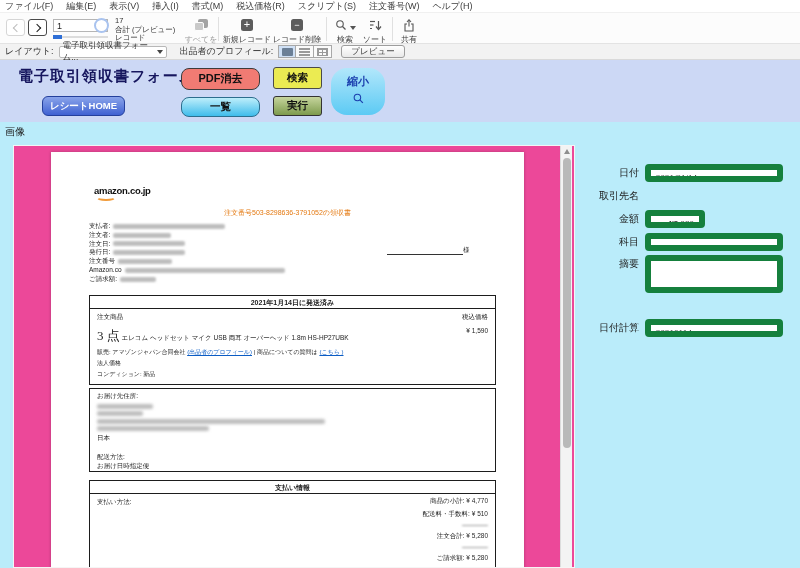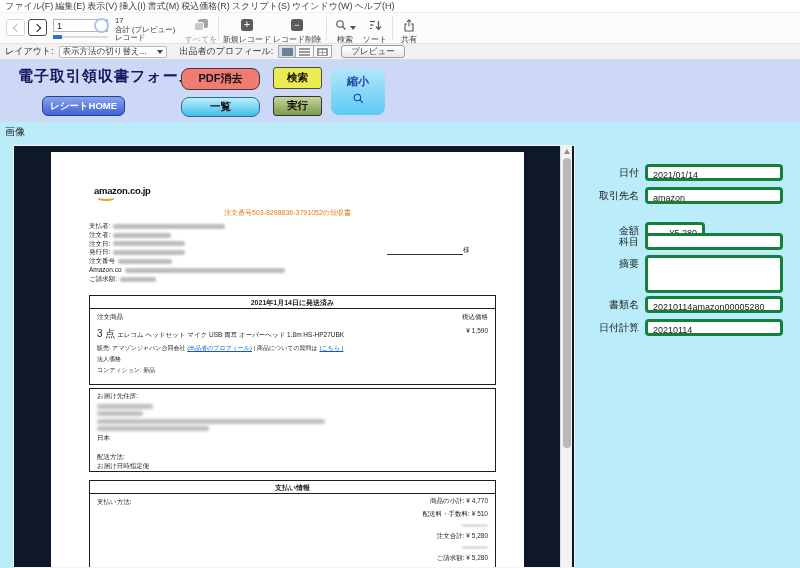--- a/index.html
+++ b/index.html
@@ -2,21 +2,21 @@
 <html><head>
 <meta charset="utf-8">
 <style>
   * { margin:0; padding:0; box-sizing:border-box; }
   html,body { width:800px; height:568px; overflow:hidden; }
   body { font-family:"Liberation Sans","DejaVu Sans",sans-serif; }
   #app { position:relative; width:800px; height:568px; background:#baecfa; overflow:hidden; }
 
   
   .menu-bar { position:absolute; left:0; top:0; width:800px; height:13px; background:#fff;
-    display:flex; align-items:center; gap:2px; padding:0 5px; font-size:9px; color:#3c3c3c;
+    display:flex; align-items:center; gap:13px; padding:0 5px; font-size:9px; color:#3c3c3c;
     border-bottom:1px solid #f0f0f0; }
   .menu-bar span { white-space:nowrap; cursor:default; }
 
   
   .toolbar { position:absolute; left:0; top:13px; width:800px; height:31px; background:#fcfcfc;
     border-bottom:1px solid #e3e3e3; }
   .navbtn { position:absolute; top:6px; width:19px; height:17px; border-radius:3px; background:#fff;
     display:flex; align-items:center; justify-content:center; }
   .navbtn.prev { left:6px; border:1px solid #d6d6d6; }
   .navbtn.next { left:28px; border:1px solid #4a4a4a; }
@@ -77,29 +77,29 @@
   .btn-home { left:42px; top:36px; width:83px; height:20px; border:1.5px solid #24409c; border-radius:6px;
     background:linear-gradient(#8aa4ea,#3f62d2); color:#fff; font-size:9.5px; line-height:17px; }
   .btn-pdf { left:181px; top:8px; width:79px; height:22px; border:1.5px solid #3c3c3c; border-radius:8px;
     background:#f17b73; font-size:11px; line-height:19px; }
   .btn-list { left:181px; top:37px; width:79px; height:20px; border:1.5px solid #2c6e8e; border-radius:8px;
     background:linear-gradient(#bdeefb,#3fbceb); font-size:10.5px; line-height:17px; }
   .btn-find { left:273px; top:7px; width:49px; height:22px; border:1.5px solid #4a4a4a; border-radius:3px;
     background:#ebeb52; font-size:10.5px; line-height:19px; }
   .btn-run { left:273px; top:36px; width:49px; height:20px; border:1.5px solid #333; border-radius:3px;
     background:linear-gradient(#c6d59d,#7d9b4d); font-size:10.5px; line-height:17px; }
-  .shrink-tile { left:331px; top:8px; width:54px; height:47px; border-radius:8px;
+  .shrink-tile { left:331px; top:8px; width:54px; height:47px; border-radius:16px;
     background:linear-gradient(#b2e7fb,#5ccaf4); color:#1b3fae; font-size:11px; padding-top:6px;
     position:absolute; text-align:center; font-weight:bold; cursor:pointer; }
   .shrink-tile svg { margin-top:3px; }
 
   
   .image-label { position:absolute; left:5px; top:125px; font-size:10px; color:#222; }
   .image-container { position:absolute; left:13px; top:145px; width:562px; height:423px;
-    background:#0f172a; border:1px solid #f5f5f5; overflow:hidden; }
+    background:#ec4899; border:1px solid #f5f5f5; overflow:hidden; }
   .page { position:absolute; left:37px; top:6px; width:473px; height:640px; background:#fff;
     box-shadow:0 0 3px rgba(0,0,0,.25); font-size:6.5px; color:#222; }
   .scrollbar { position:absolute; right:2px; top:0; width:12px; height:423px; background:#f3f3f3;
     border-left:1px solid #dcdcdc; }
   .sb-up { position:absolute; top:3px; left:3px; width:0; height:0; border-left:3px solid transparent;
     border-right:3px solid transparent; border-bottom:5px solid #8d8d8d; }
   .sb-thumb { position:absolute; left:2px; top:12px; width:8px; height:290px; background:#b9b9b9; border-radius:4px; }
 
   
   .az-logo { position:absolute; left:43px; top:33px; }
@@ -113,57 +113,57 @@
   .blur { background:#bdbdbd; border-radius:2px; height:5px; filter:blur(1.3px); display:inline-block; }
   .dest { position:absolute; left:336px; top:94px; display:flex; align-items:flex-end; }
   .dest .uline { width:76px; border-bottom:1px solid #333; height:8px; }
   .rbox { position:absolute; left:38px; width:407px; border:1px solid #1d1d1d; background:#fff; }
   .rbox .bhead { height:13px; border-bottom:1px solid #1d1d1d; text-align:center; font-weight:bold;
     font-size:7px; line-height:13px; }
   .box-ship { top:143px; height:90px; }
   .box-ship .body { padding:4px 7px 0 7px; }
   .liner { display:flex; justify-content:space-between; }
   .item-line { margin-top:5px; }
-  .item-line .big { font-size:10px; }
+  .item-line .big { font-size:13px;font-family:Liberation Serif, serif; }
   .rlink { color:#0b5cc4; text-decoration:underline; }
   .seller { margin-top:3px; font-size:6px; }
   .small6 { font-size:6px; margin-top:2px; }
   .box-addr { top:236px; height:84px; }
   .box-addr .body { padding:3px 7px; }
   .box-addr .blur { display:block; margin-top:2.5px; filter:blur(1.6px); }
   .box-pay { top:328px; height:96px; }
   .pay-method { position:absolute; left:7px; top:17px; }
   .pay-right { position:absolute; right:7px; top:16px; text-align:right; }
   .prow { height:13px; }
   .pval { filter:blur(0.6px); color:#2a2a2a; }
   .pdiv { width:26px; height:3px; border-top:1.5px solid #9a9a9a; margin:2px 0 4px auto; filter:blur(0.8px); }
 
   
   .fields-panel { position:absolute; left:593px; top:160px; width:200px; height:240px; }
   .frow { position:absolute; left:0; display:flex; }
   .flabel { width:46px; text-align:right; font-size:10px; color:#1c1c1c; line-height:17px; }
-  .fbox { margin-left:6px; width:138px; height:17px; background:#fff; border:3px solid #15803d;
-    border-radius:4px; font-size:9px; color:#222; padding:3px 5px; overflow:hidden; white-space:nowrap; }
+  .fbox { margin-left:6px; width:138px; height:17px; background:#fff; border:6px solid #15803d;
+    border-radius:4px; font-size:9px; color:#222; padding:3px 5px; overflow:hidden; white-space:nowrap;font-family:Liberation Serif, serif; }
   .fbox.narrow { width:60px; text-align:right; }
   .fbox.tall { height:38px; }
 </style>
 </head>
 <body>
 
 <div id="app">
 
   <div class="menu-bar">
     <span>ファイル(F)</span>
     <span>編集(E)</span>
     <span>表示(V)</span>
     <span>挿入(I)</span>
     <span>書式(M)</span>
     <span>税込価格(R)</span>
     <span>スクリプト(S)</span>
-    <span>ウインドウ(W)</span>
+    <span>注文番号(W)</span>
     <span>ヘルプ(H)</span>
   </div>
 
   <div class="toolbar">
     <div class="navbtn prev">
         <span class="chev left"></span>
       </div>
     <div class="navbtn next">
         <span class="chev right"></span>
       </div>
@@ -233,21 +233,21 @@
           <polyline points="8,6 12,1.5 16,6" fill="none" stroke="#555" stroke-width="2.2"></polyline>
         </svg>
       </div>
       <div>共有</div>
     </div>
   </div>
 
   <div class="layout-bar">
     <span>レイアウト:</span>
     <div class="layout-dd">
-      <span>表示方法の切り替え...</span>
+      <span>電子取引領収書フォーム...</span>
       <span class="dd-caret"></span>
     </div>
     <span style="margin-left:8px;">出品者のプロフィール:</span>
     <div class="viewswitch">
       <div class="vbtn sel">
           <div class="vicon-form"></div>
         </div>
       <div class="vbtn">
           <div class="vicon-list"></div>
         </div>
@@ -378,37 +378,32 @@
     </div>
   </div>
 
   <div class="fields-panel">
     <div class="frow" style="top:4px;">
       <div class="flabel">日付</div>
       <div class="fbox">2021/01/14</div>
     </div>
     <div class="frow" style="top:27px;">
       <div class="flabel">取引先名</div>
-      <div class="fbox">amazon</div>
-    </div>
-    <div class="frow" style="top:50px;margin-top:12px;">
+    </div>
+    <div class="frow" style="top:50px;">
       <div class="flabel">金額</div>
       <div class="fbox narrow">¥5,280</div>
     </div>
     <div class="frow" style="top:95px;">
       <div class="flabel">摘要</div>
       <div class="fbox tall"></div>
     </div>
     <div class="frow" style="top:73px;">
       <div class="flabel">科目</div>
       <div class="fbox"></div>
     </div>
-    <div class="frow" style="top:136px;">
-      <div class="flabel">書類名</div>
-      <div class="fbox">20210114amazon00005280</div>
-    </div>
     <div class="frow" style="top:159px;">
       <div class="flabel">日付計算</div>
       <div class="fbox">20210114</div>
     </div>
   </div>
 
 </div>
 
 </body></html>

